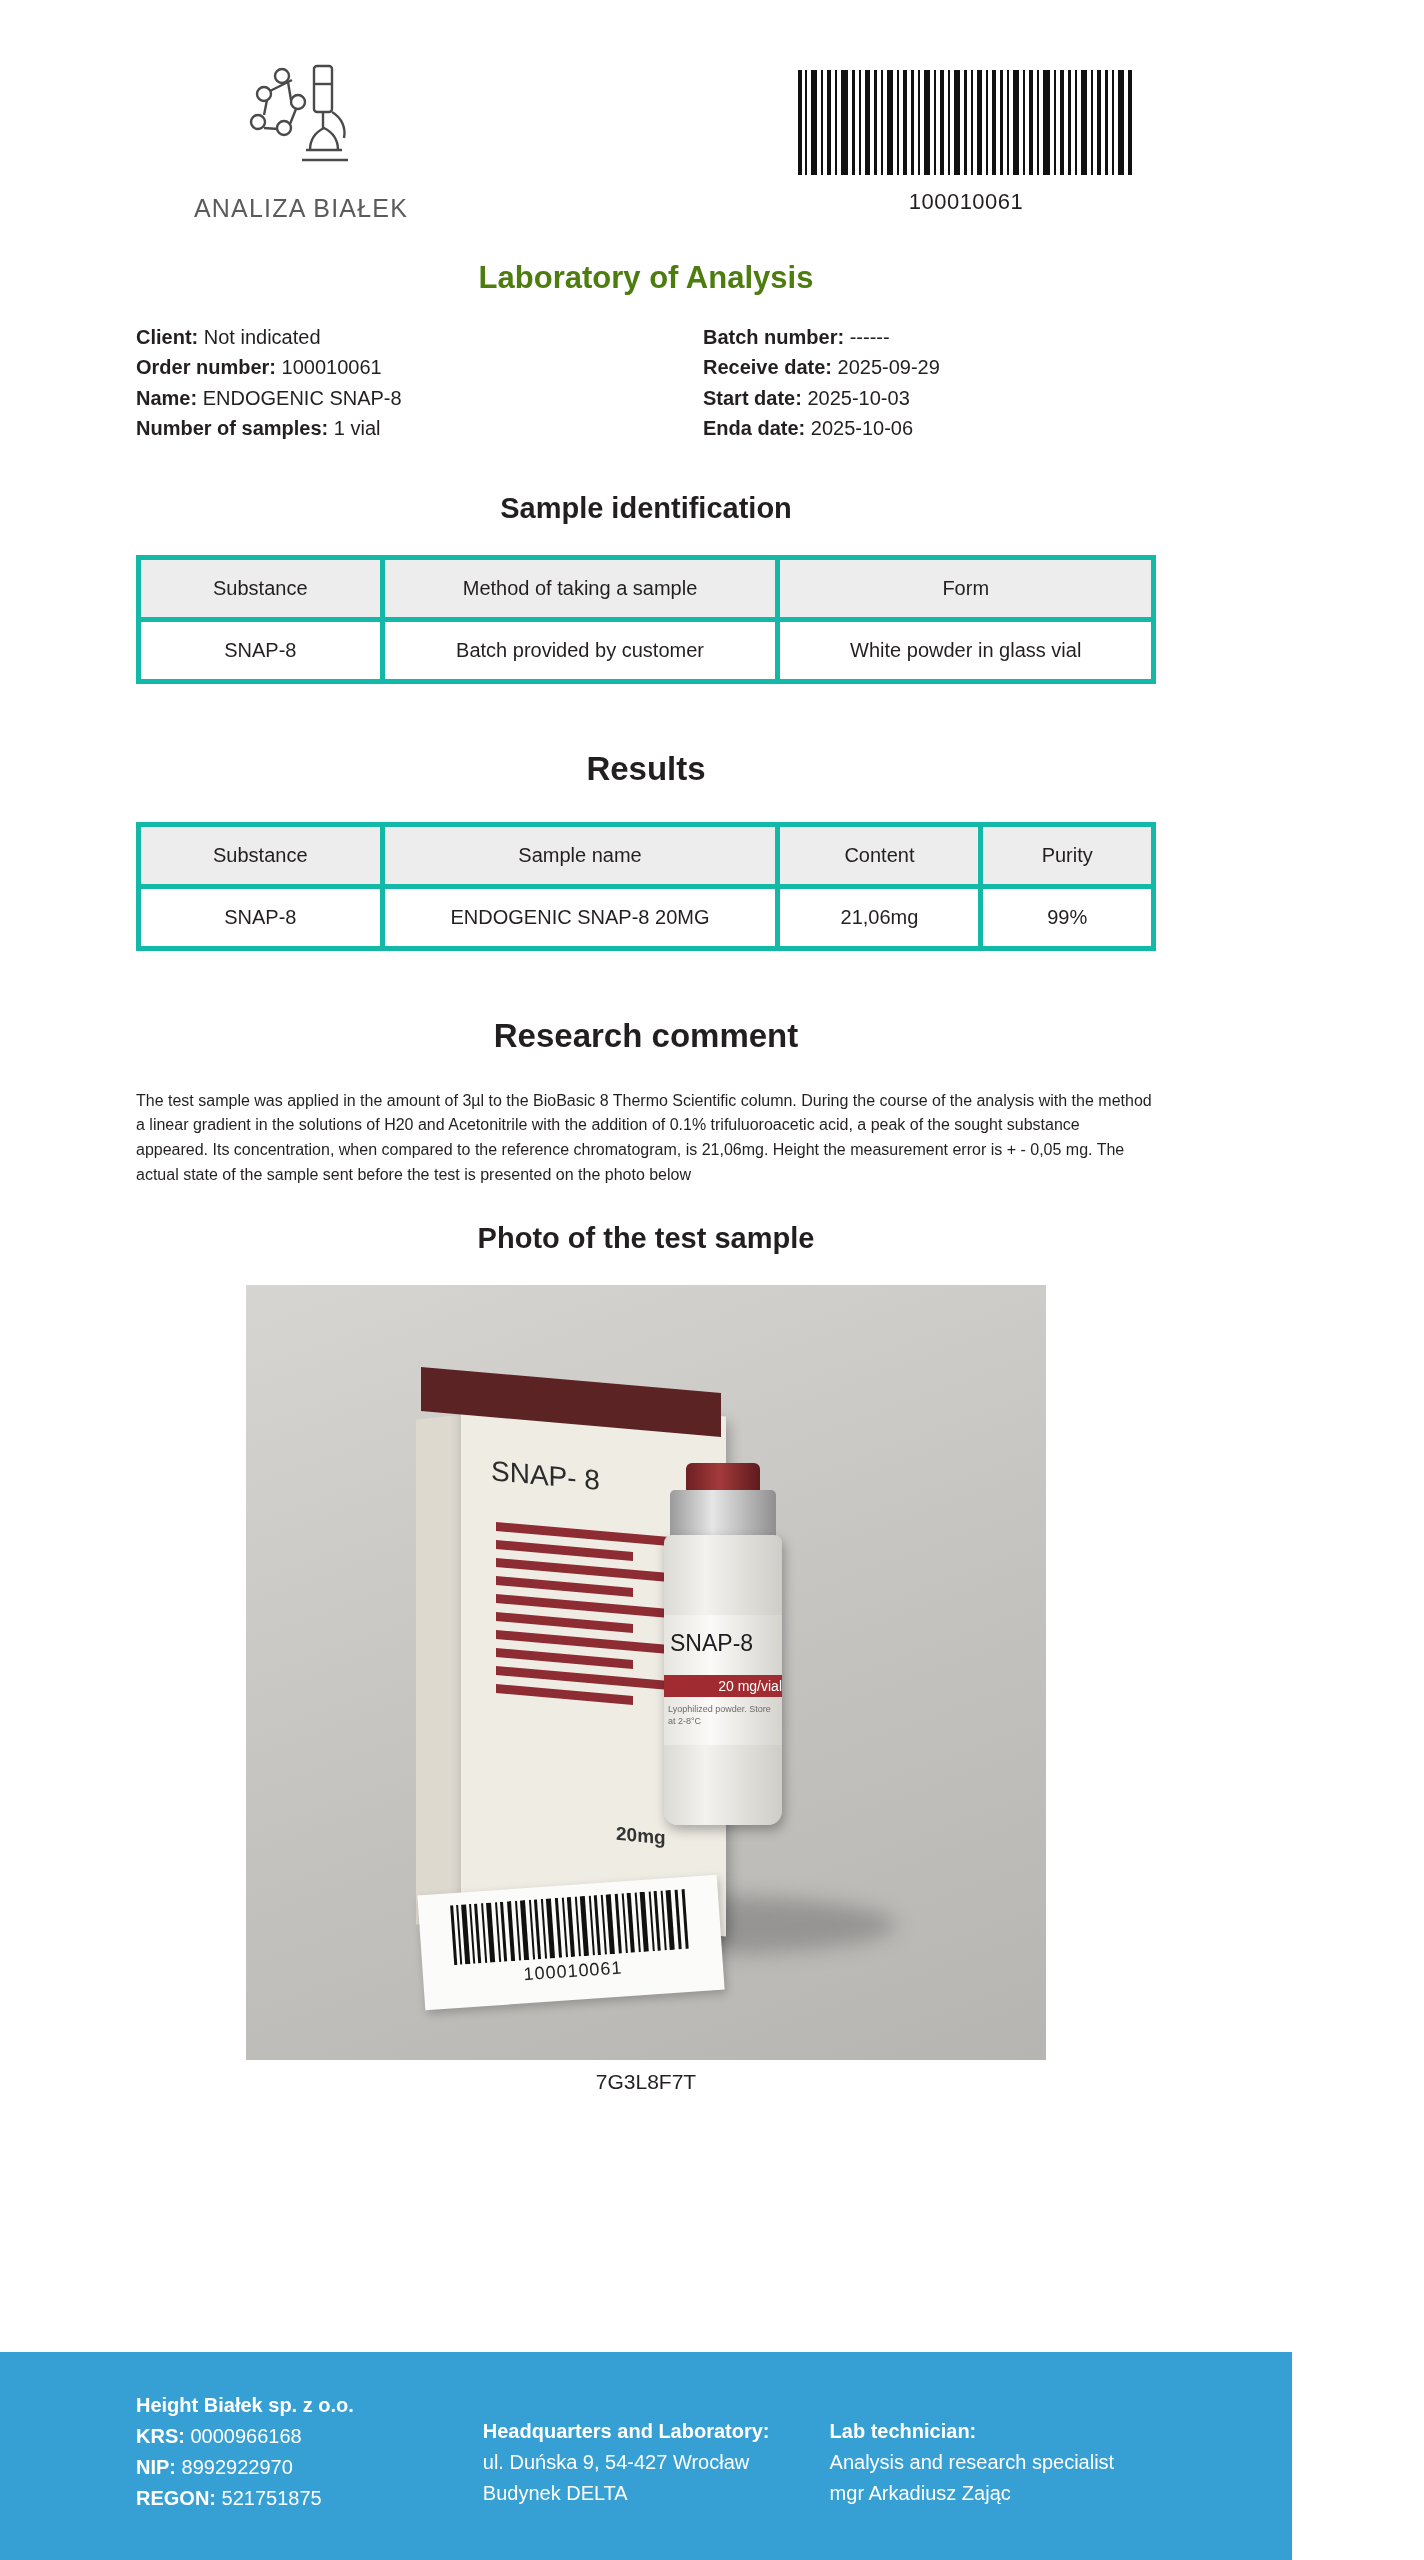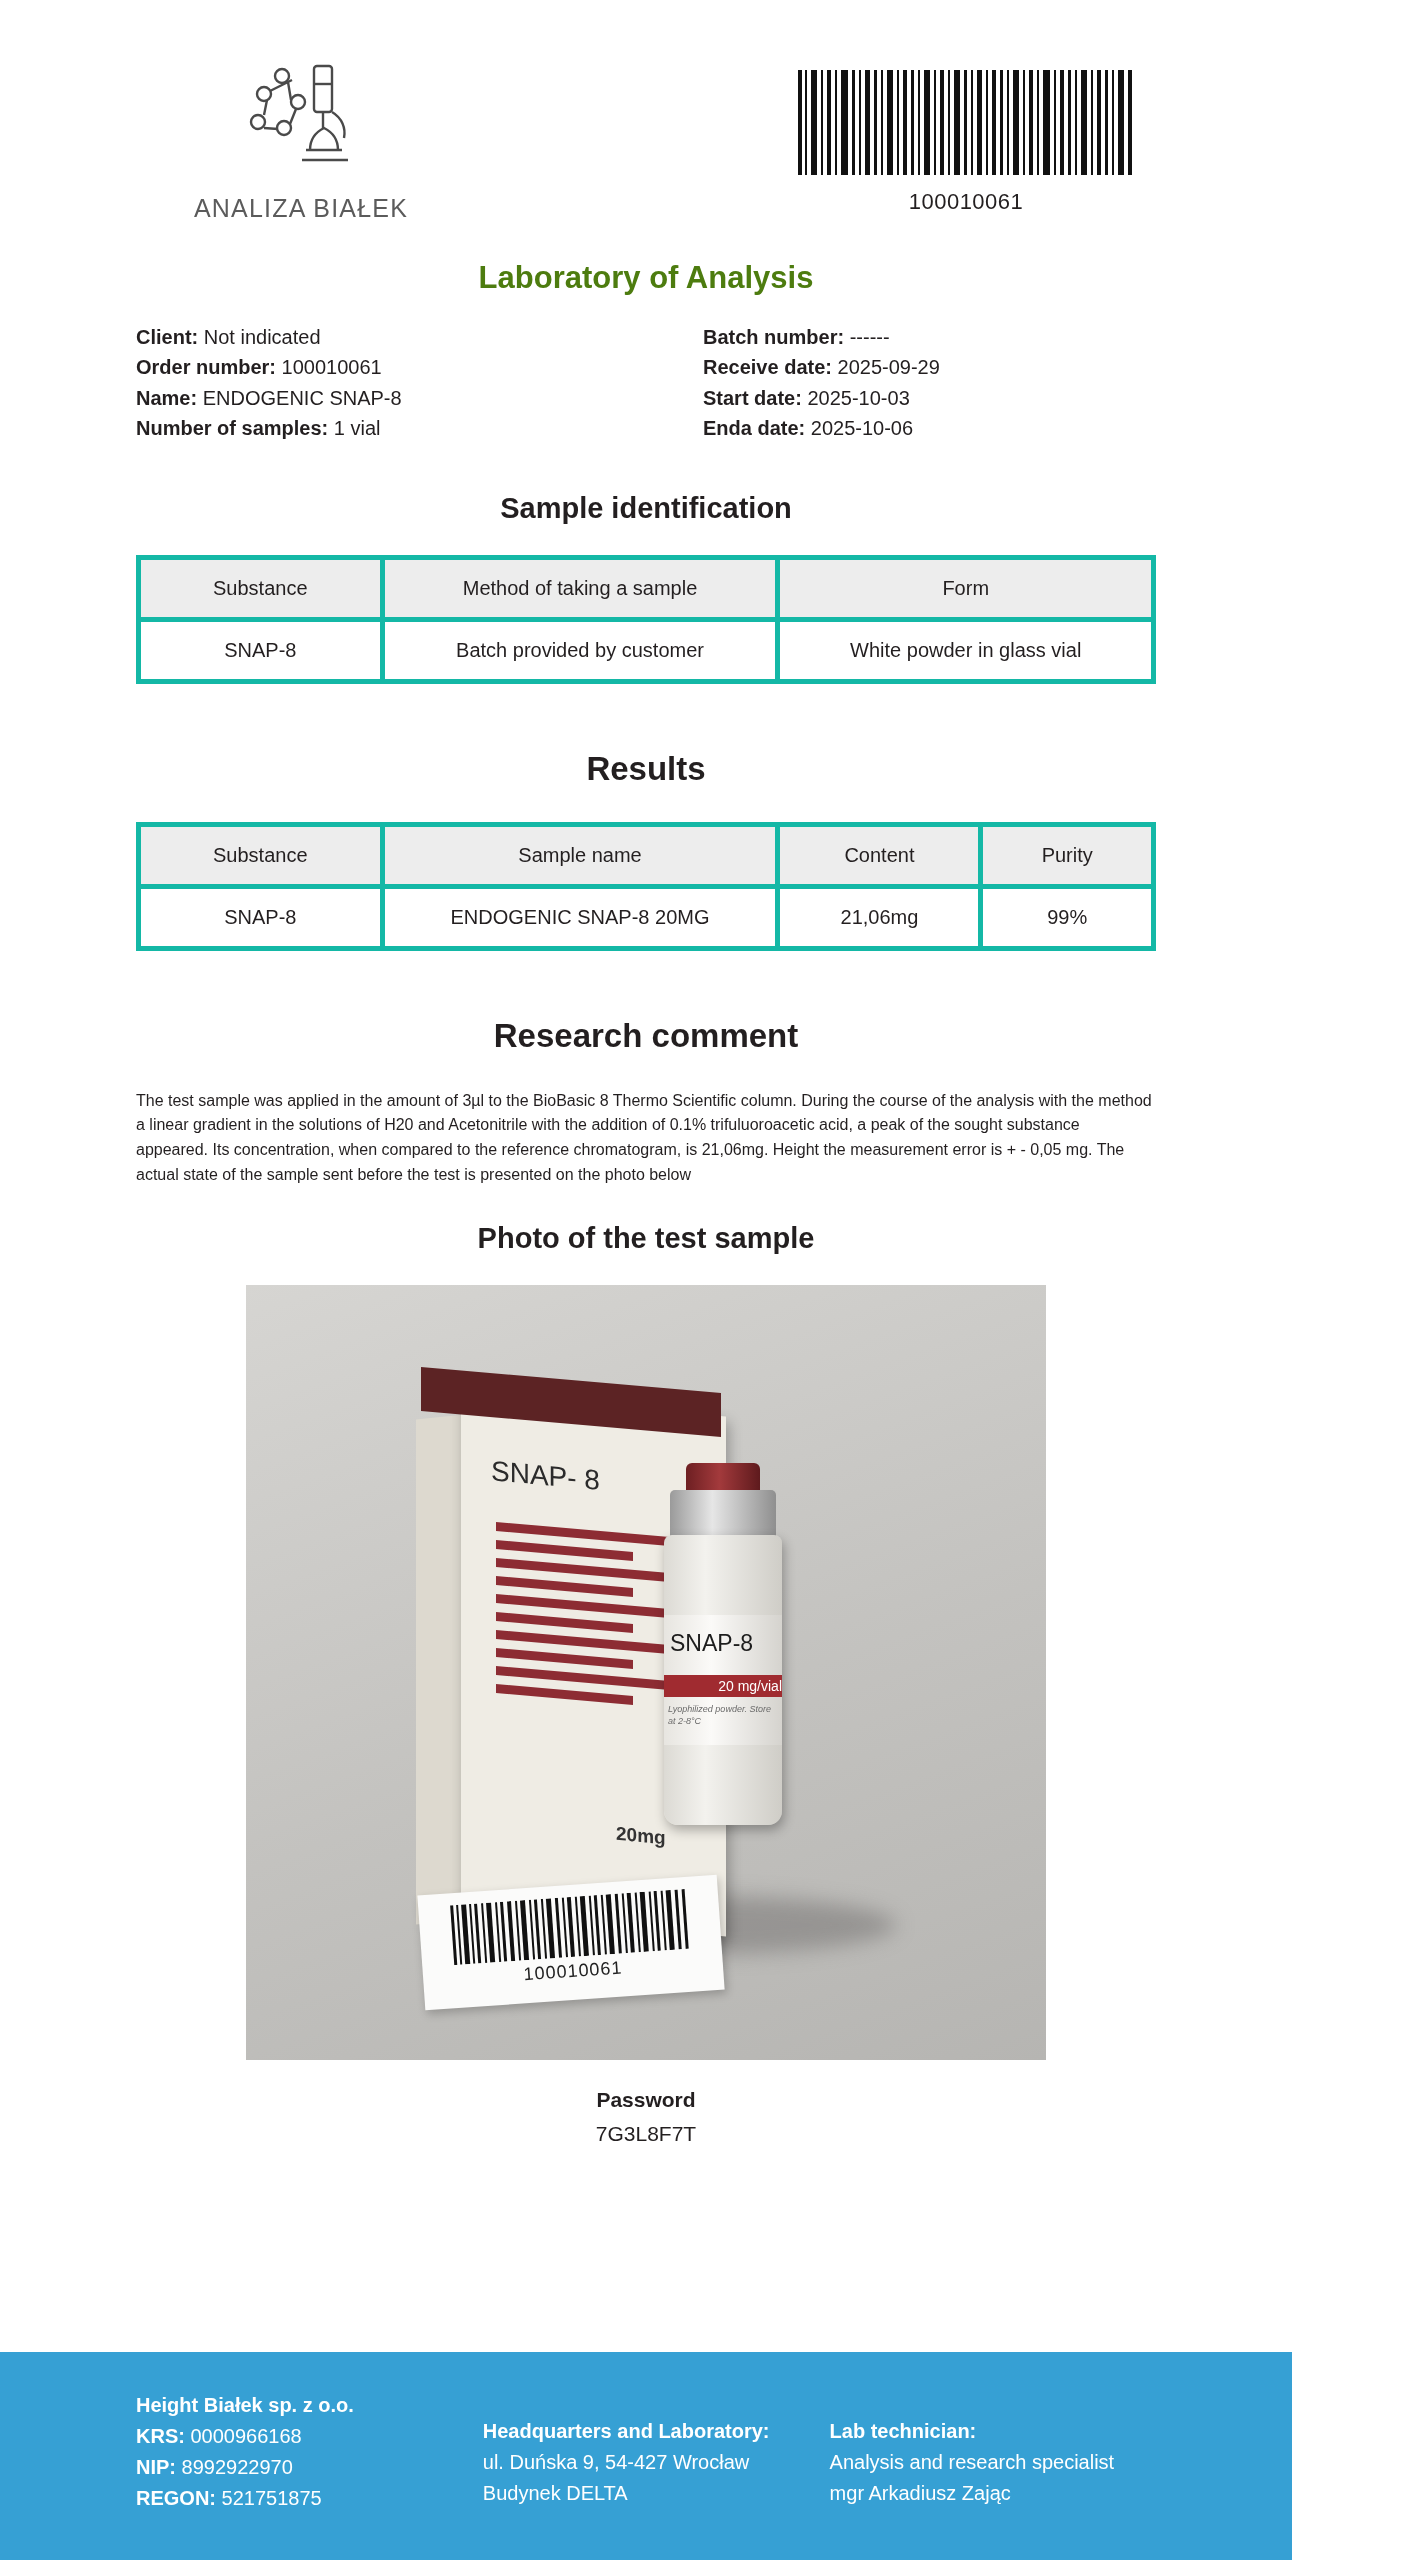--- a/index.html
+++ b/index.html
@@ -263,21 +263,20 @@
   .photo .vial-strip span {
     color:#fff; font-size: 14px; display:block; text-align:right; line-height:22px;
   }
   .photo .vial-fine {
     position: absolute;
     left: 422px; top: 418px;
     width: 110px;
     font-size: 9px;
     color: #6b6b6b;
     line-height: 1.35;
-    font-style: italic;
   }
   
   .photo .slip {
     position: absolute;
     left: 175px; top: 600px;
     width: 300px; height: 115px;
     background: #fbfbfa;
     transform: rotate(-4deg);
     box-shadow: 2px 4px 10px rgba(0,0,0,0.22);
   }
@@ -551,21 +550,20 @@
                 <rect x="227" y="0" width="3" height="60"></rect>
                   <rect x="234" y="0" width="3" height="60"></rect>
               </g>
             </svg>
           </span>
           <div class="num">100010061</div>
         </div>
       </div>
     </div>
 
-    <div class="password-label">Password</div>
     <div class="password-value">7G3L8F7T</div>
   </div>
 
   <div class="footer">
     <div class="footer-col c1">
       <div class="footer-head">Height Białek sp. z o.o.</div>
       <div>
         <b>KRS:</b>
         <span>0000966168</span>
       </div>

